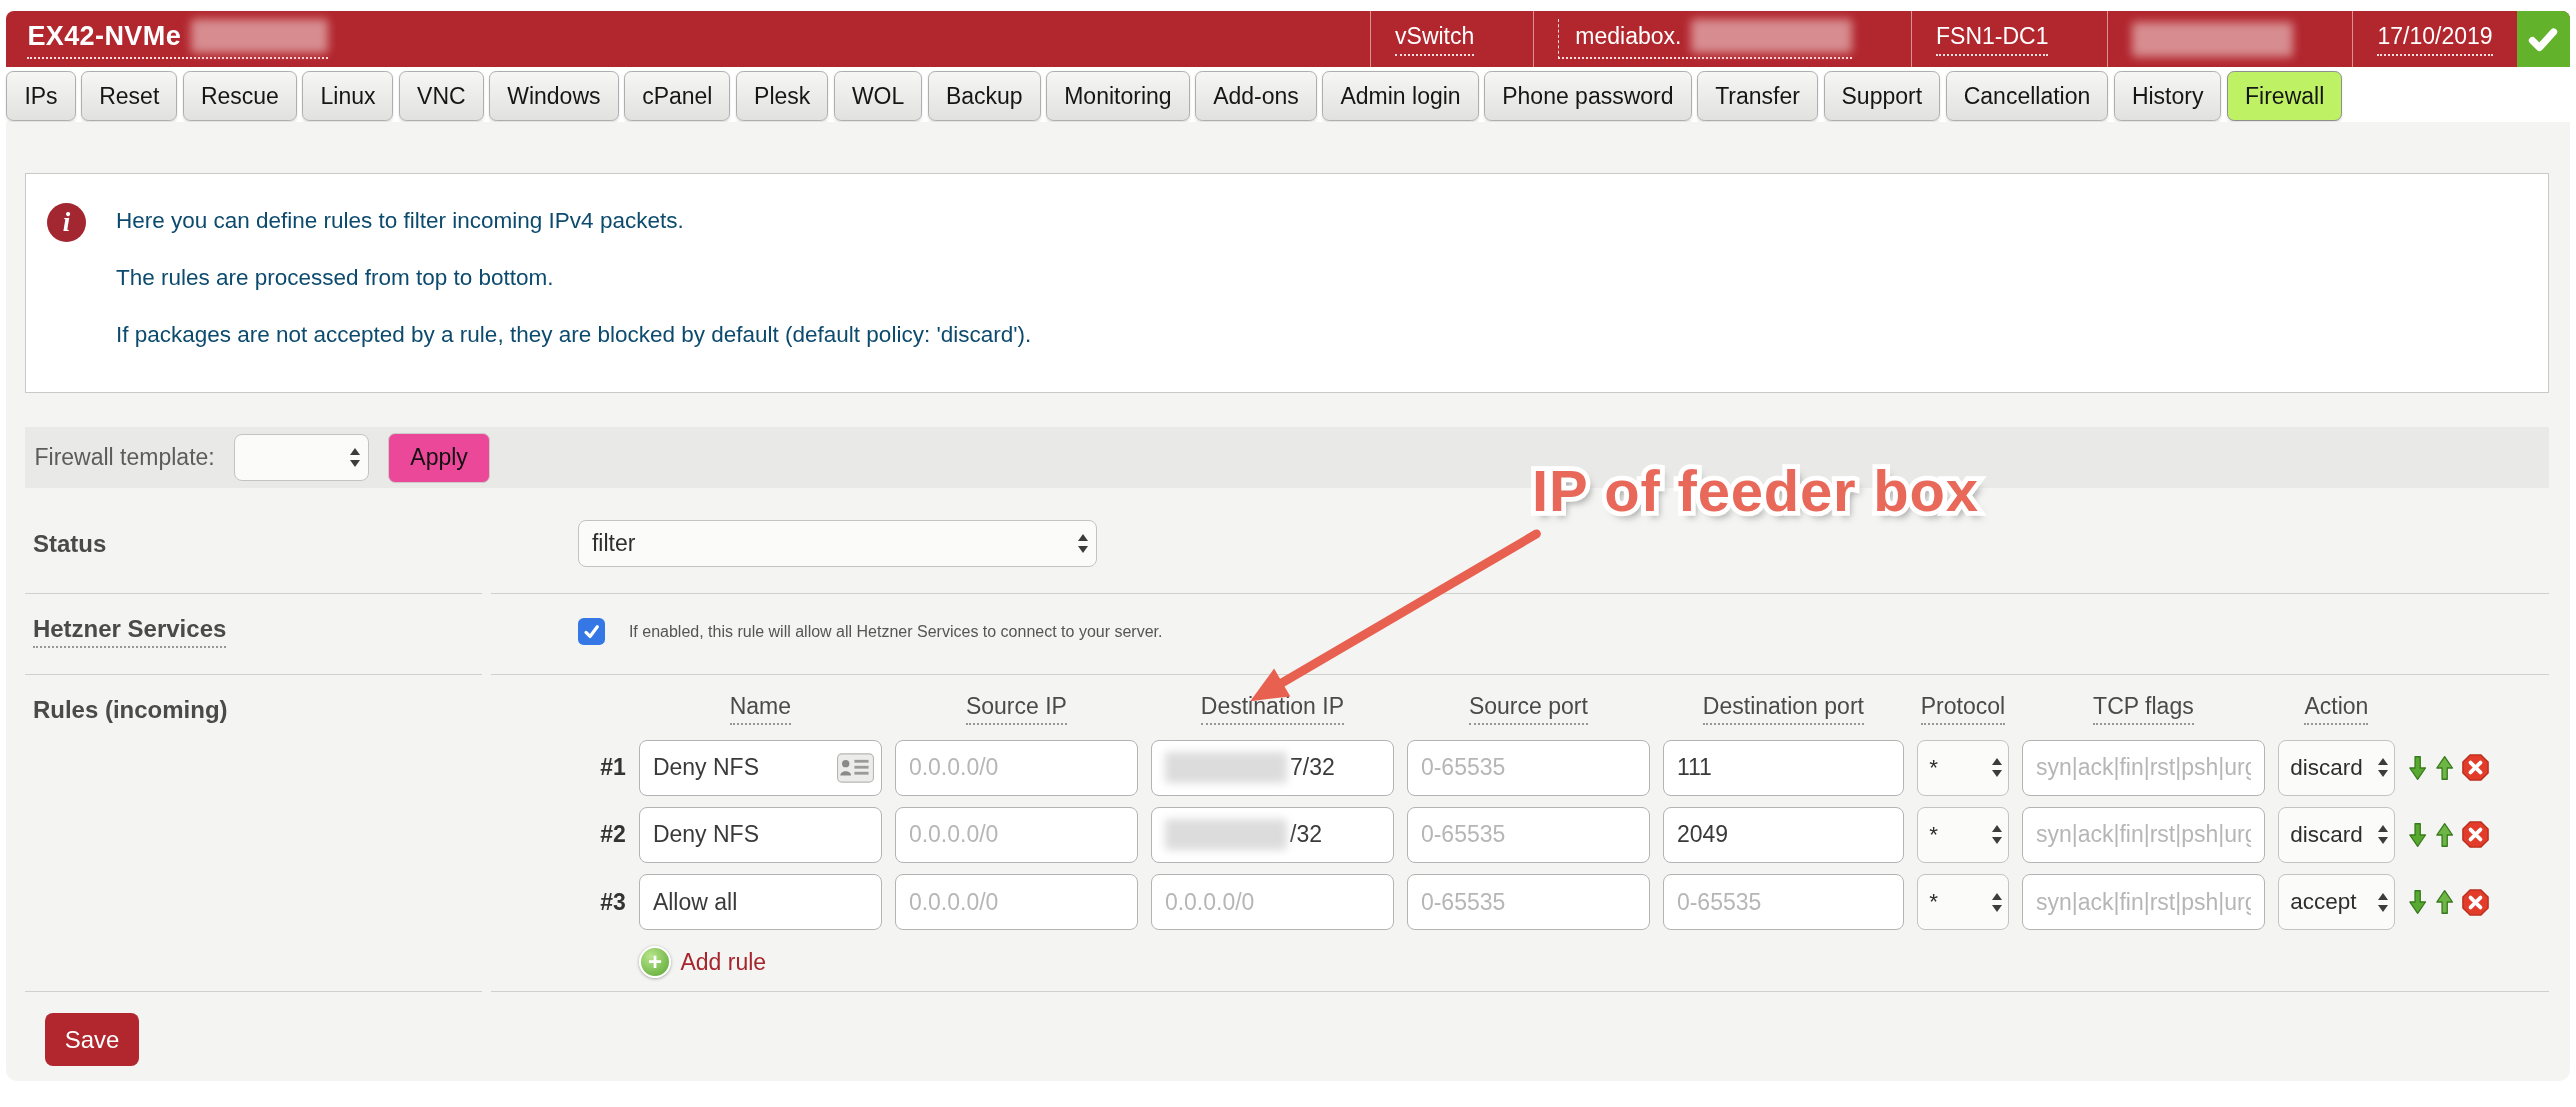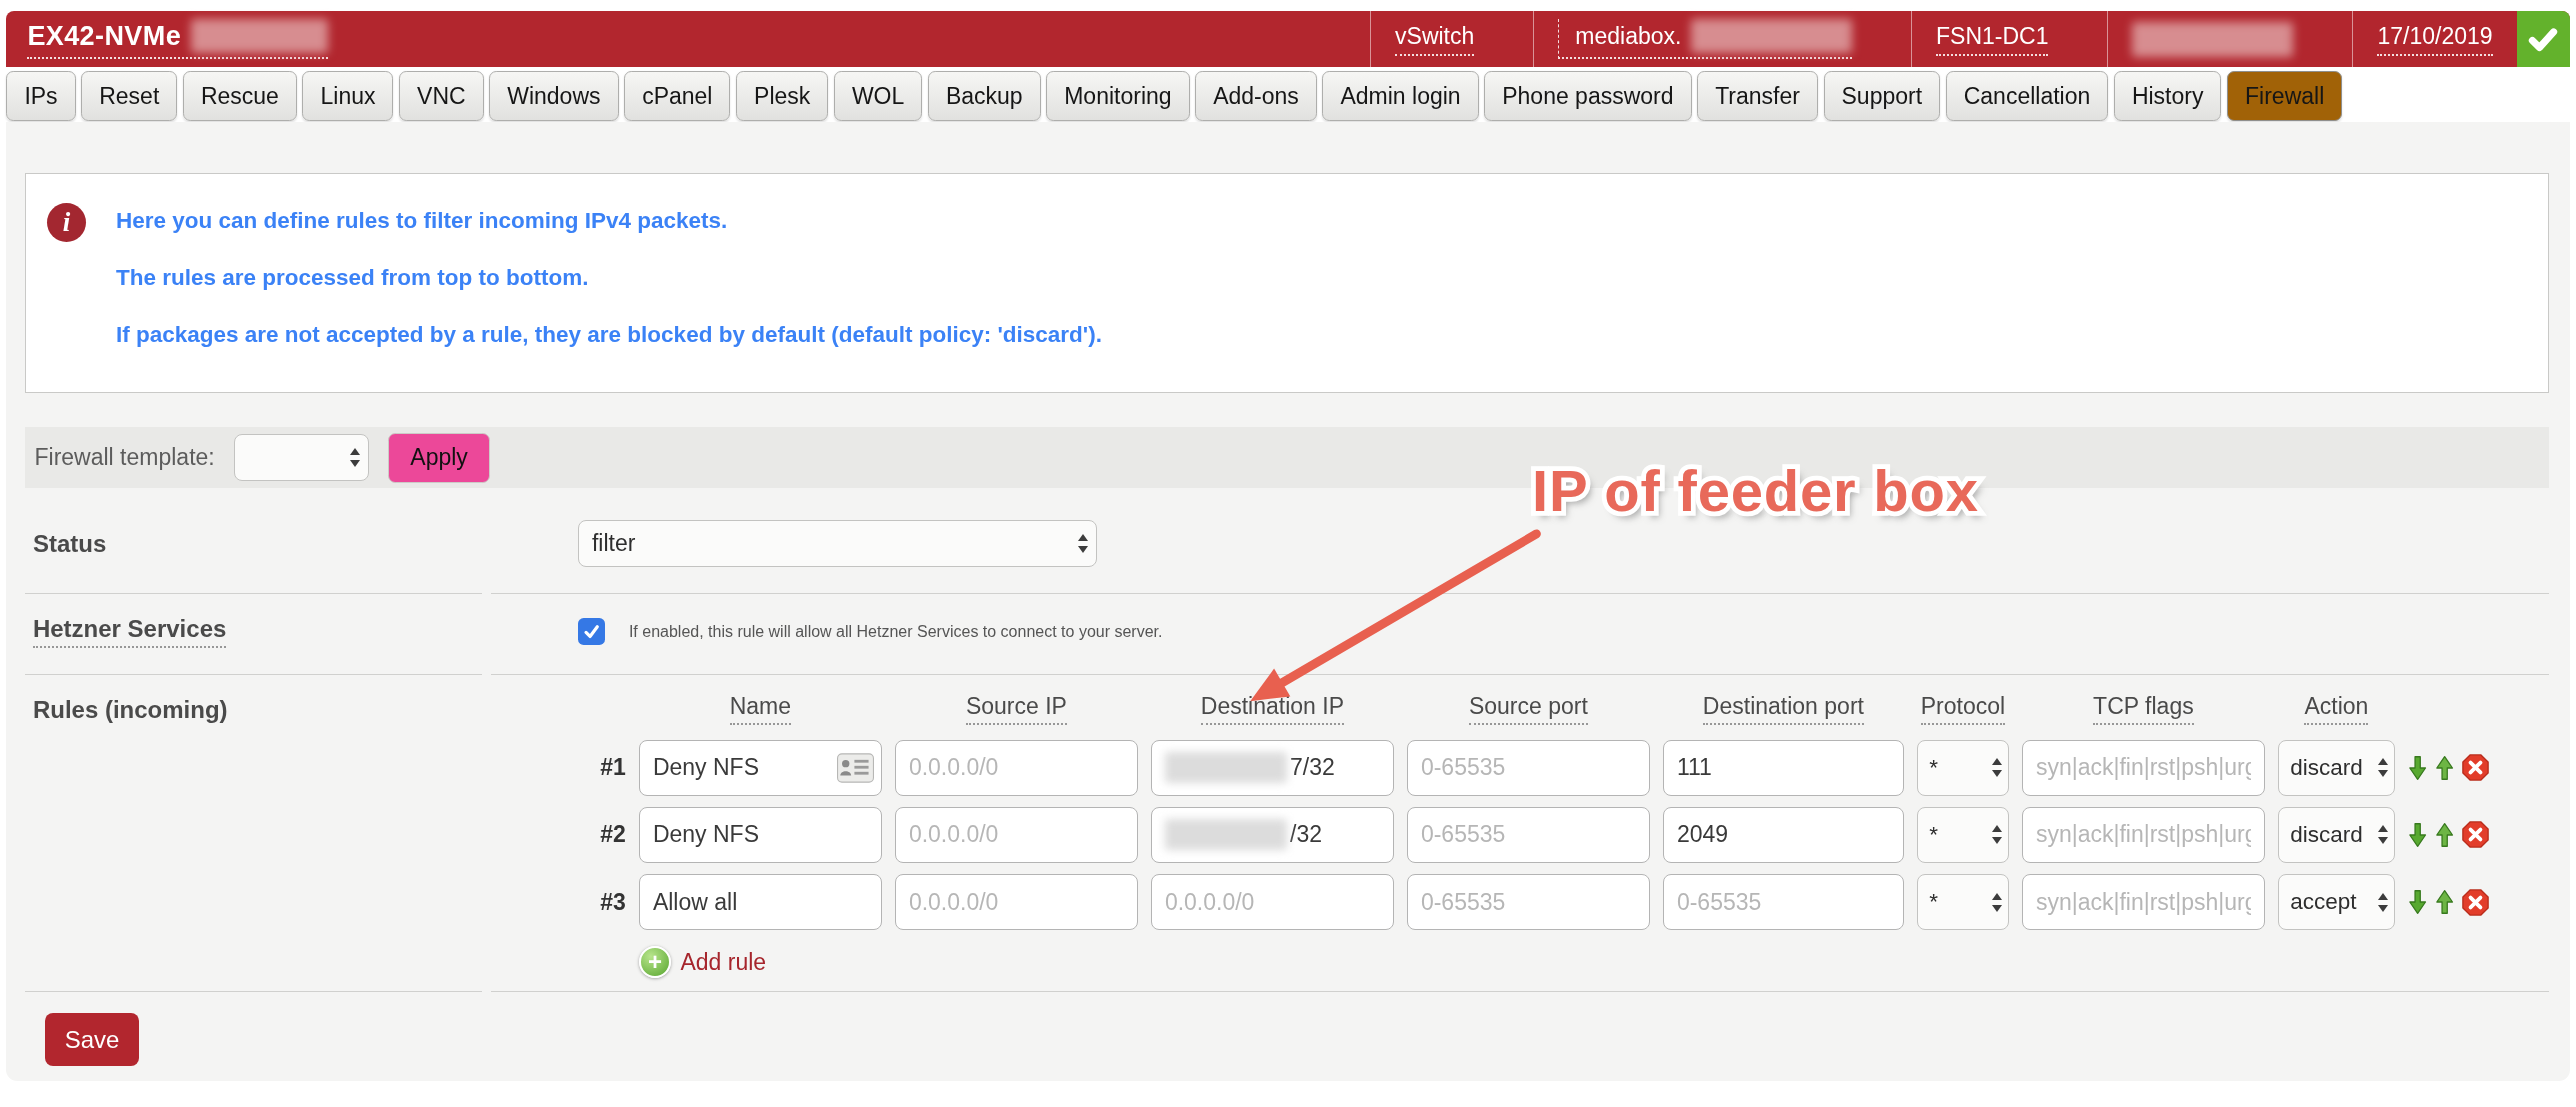--- a/index.html
+++ b/index.html
@@ -18,32 +18,32 @@
   .dashed-left { border-left:1.6px dashed rgba(255,255,255,.85); padding-left:16px; }
   .blur-red { background:#d78d90; filter:blur(4.8px); border-radius:3.2px; display:inline-block; }
   .blur-gray { background:#dcdcdc; filter:blur(4px); border-radius:3.2px; display:inline-block; }
   .ok-badge { width:53px; background:#63b22c; border-radius:0 8px 0 0; display:flex; align-items:center; justify-content:center; }
 
   
   .tabs { position:absolute; top:71px; left:6.4px; display:flex; gap:5.6px; }
   .tab { height:50px; padding:0 17px; display:flex; align-items:center; font-size:23px; color:#161616;
          background:linear-gradient(#f6f6f4,#e1e1df); border:1.6px solid #aeaeac; border-radius:7.2px;
          box-shadow:0 1.6px 2.4px rgba(0,0,0,.12); white-space:nowrap; }
-  .tab.active { background:#a16207; border-color:#8f8f8d; }
+  .tab.active { background:#bef264; border-color:#8f8f8d; }
 
   
   .content { position:absolute; top:122px; left:6.4px; right:6.4px; height:959px; background:#f4f4f3;
              border-radius:0 0 11.3px 11.3px; }
 
   .infobox { margin:51px 21px 0 18.5px; background:#fff; border:1.6px solid #c9c9c7; position:relative;
              padding:34px 24px 13px 90px; }
   .info-icon { position:absolute; left:21px; top:29px; width:39px; height:39px; border-radius:50%;
                background:#a32730; color:#fff; display:flex; align-items:center; justify-content:center;
                font-family:"Liberation Serif",serif; font-style:italic; font-weight:bold; font-size:27px; }
-  .infobox p { margin:0 0 31px 0; font-size:22.5px; color:#3b82f6;font-weight:bold; }
+  .infobox p { margin:0 0 31px 0; font-size:22.5px; color:#0c4a6e; }
 
   .band { margin:34px 21px 0 18.5px; height:61px; background:#e9e9e7; display:flex; align-items:center;
           gap:19.3px; padding-left:9.6px; }
   .band-label { font-size:23px; color:#5c5c5c; }
   .fake-select { height:47px; background:#fbfbfa; border:1.6px solid #c3c3c1; border-radius:8px;
                  display:flex; align-items:center; justify-content:space-between; font-size:23px; color:#2e2e2e;
                  padding:0 8px 0 13px; }
   .band .fake-select { width:135px; }
   .btn { height:50px; background:#ec4899; border:0.8px solid #cdcbc7; border-radius:7.2px; font-size:23px;
          color:#111; padding:0 21px; display:flex; align-items:center; font-family:Liberation Sans, sans-serif; }

